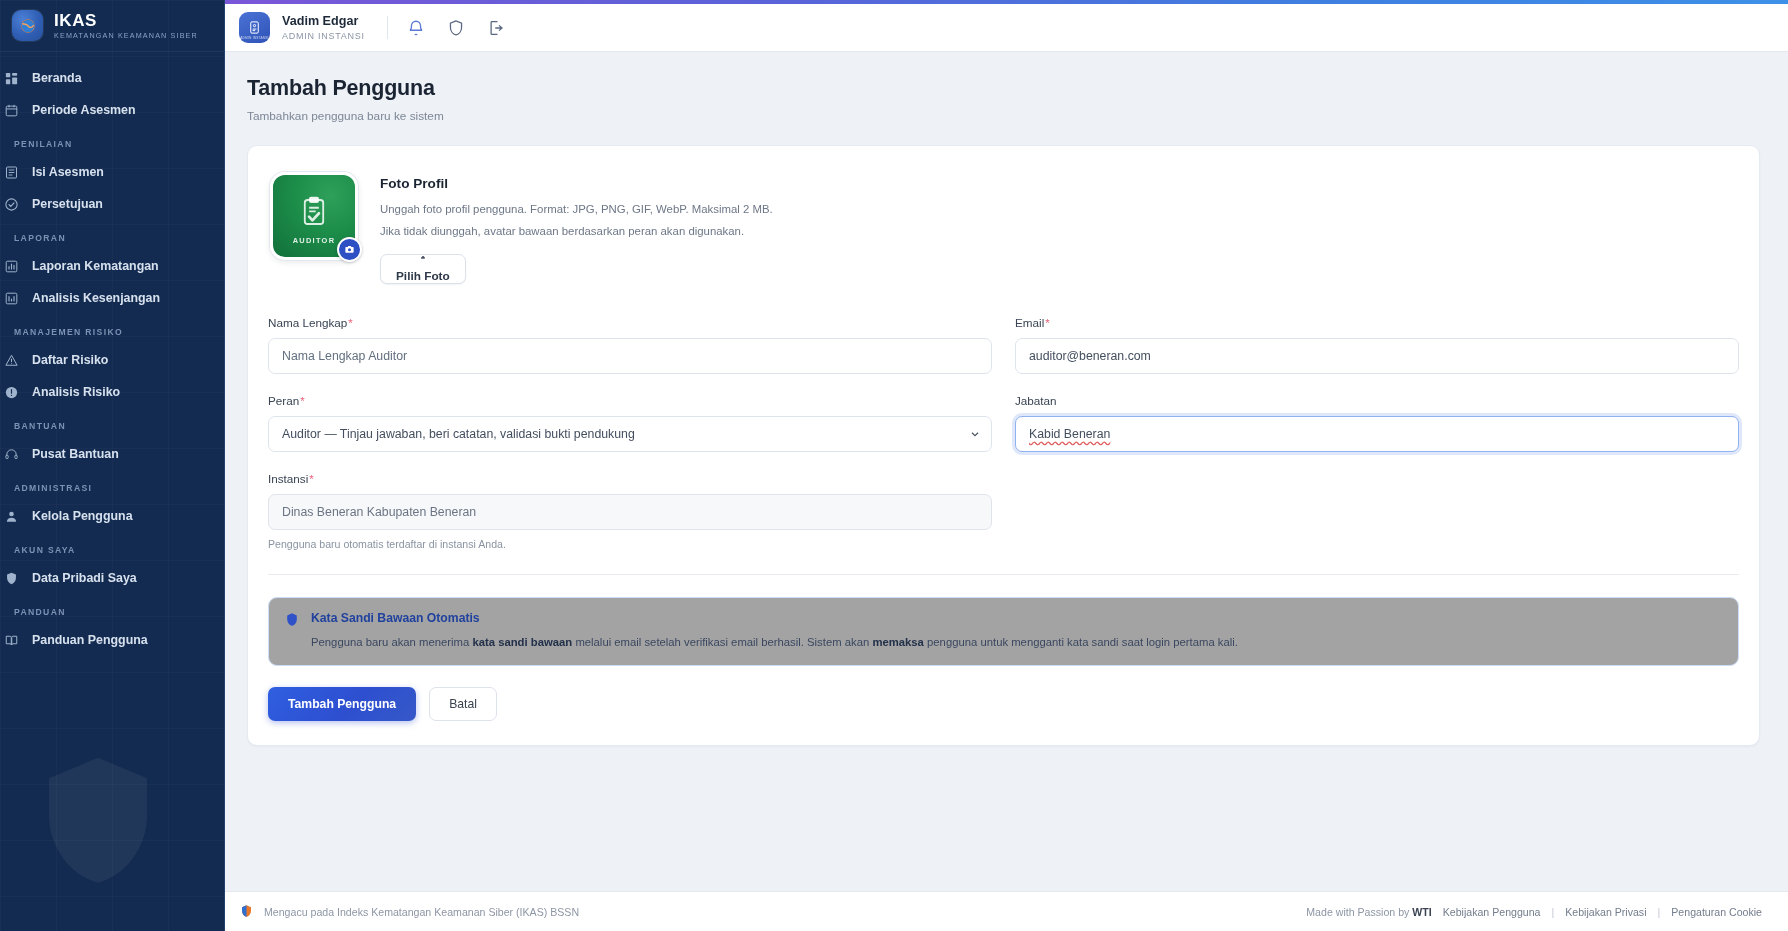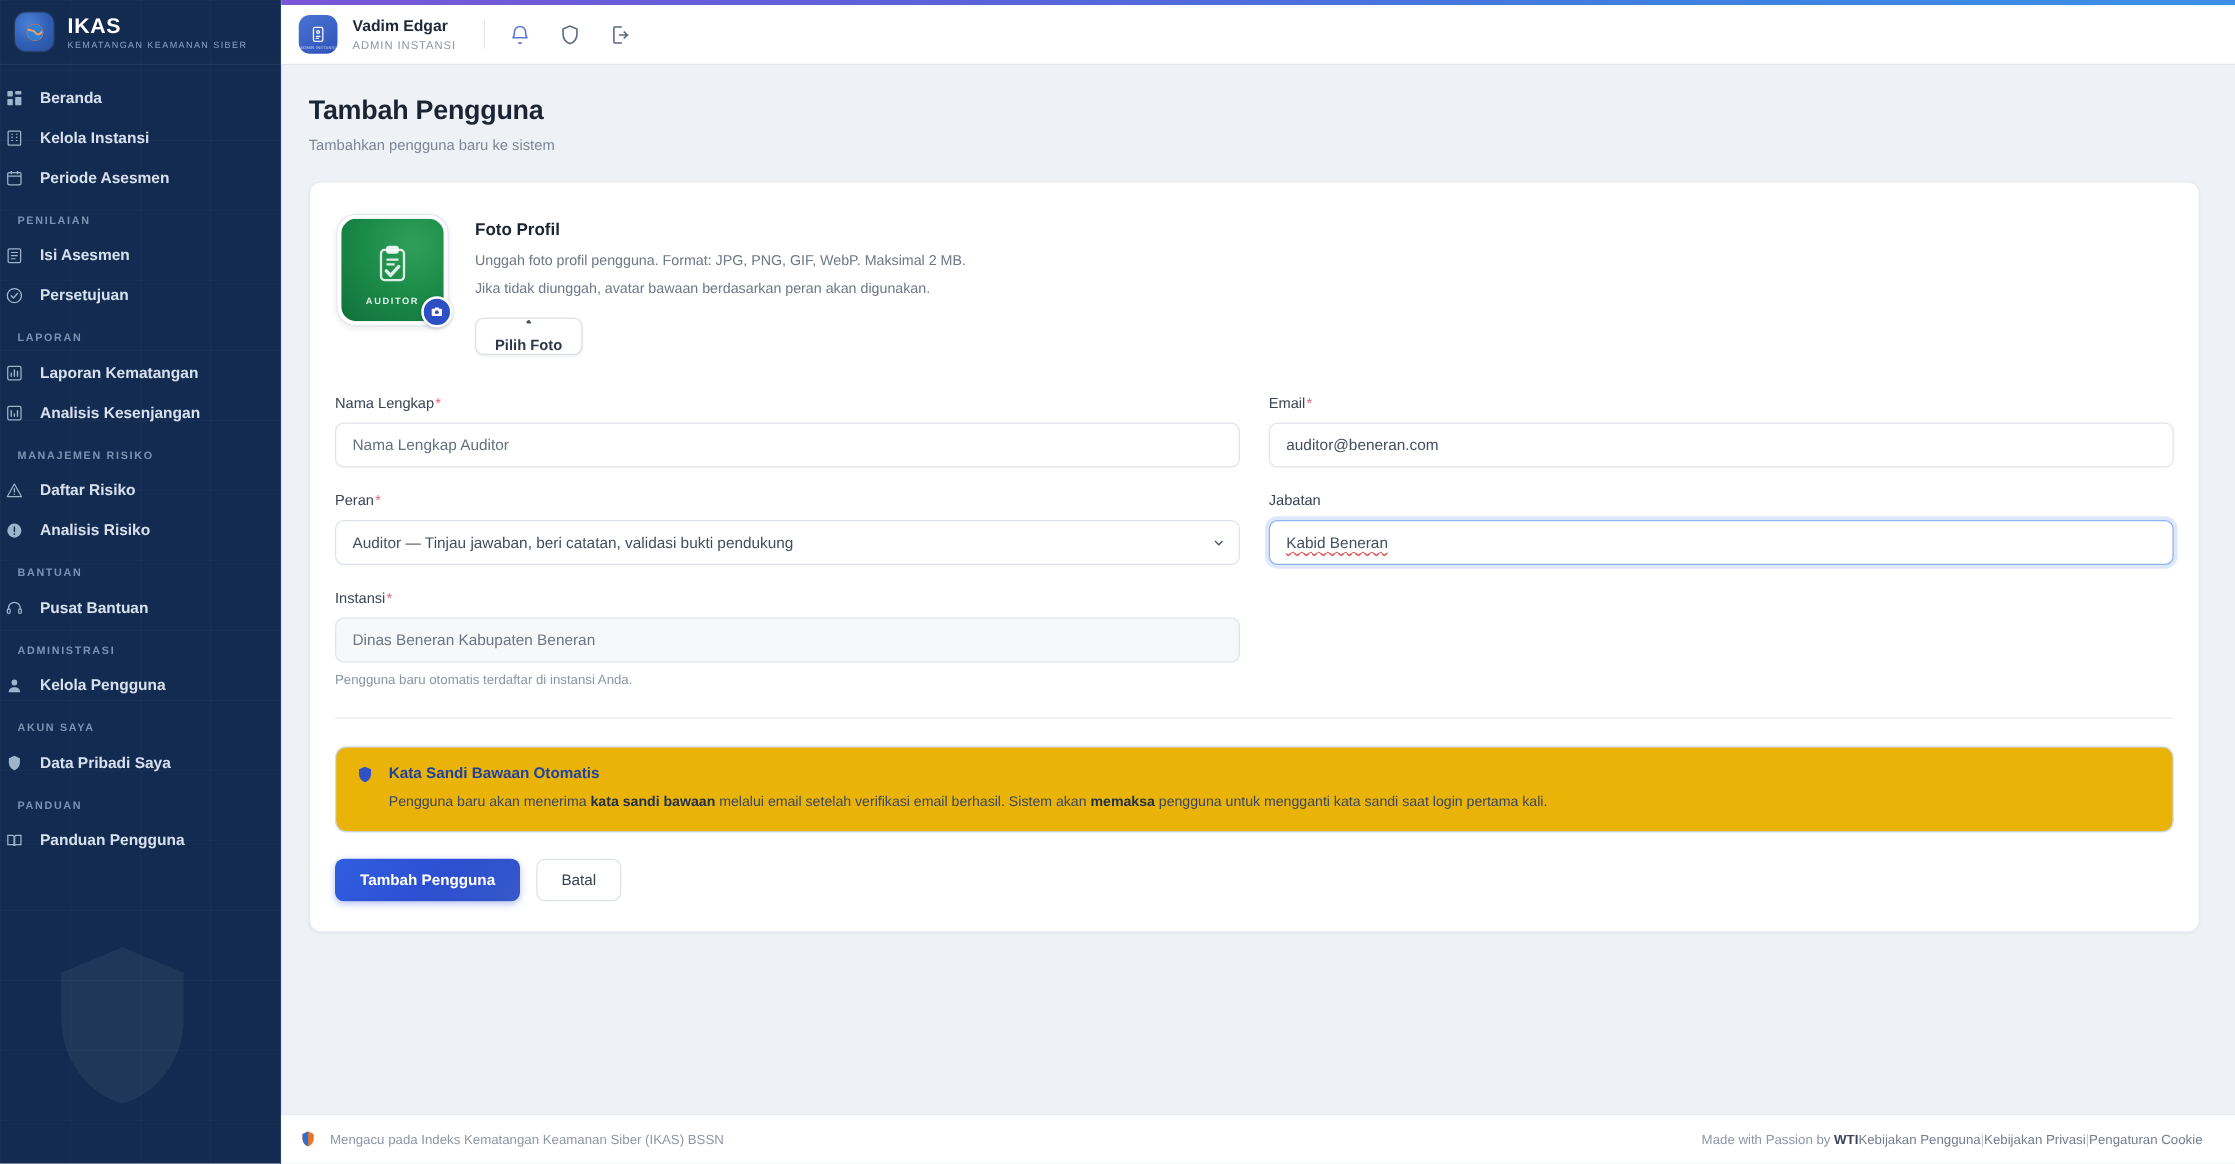--- a/index.html
+++ b/index.html
@@ -181,21 +181,21 @@
   .select-caret {
     position: absolute; right: 11px; top: 50%; transform: translateY(-50%);
     pointer-events: none; color: #4a5362; width: 12px; height: 12px;
   }
   .field-hint { font-size: 10.6px; color: #8a94a3; margin-top: 8px; }
 
   .divider { height: 1px; background: #e8ecf2; margin: 4px 0 22px 0; }
 
   
   .banner {
-    background: #eab308; border: 1px solid #cbdcf8; border-radius: 9px;
+    background: #a3a3a3; border: 1px solid #cbdcf8; border-radius: 9px;
     padding: 13px 16px 14px 15px; display: flex; gap: 11px; align-items: flex-start;
   }
   .banner-icon { width: 16px; height: 16px; flex: 0 0 16px; color: #2f52c9; margin-top: 1px; }
   .banner-icon svg { width: 16px; height: 16px; display: block; }
   .banner-title { font-size: 12.2px; font-weight: 700; color: #20429e; }
   .banner-text { font-size: 11.3px; color: #3a4760; margin-top: 9px; line-height: 1.5; }
   .banner-text b { font-weight: 700; color: #22304a; }
 
   
   .actions { display: flex; align-items: center; gap: 13px; margin-top: 21px; }
@@ -216,21 +216,21 @@
   
   .footer {
     height: 40px; flex: 0 0 40px; background: #ffffff;
     border-top: 1px solid #e4e8ef;
     display: flex; align-items: center; justify-content: space-between;
     padding: 0 26px 0 14px;
   }
   .footer-left { display: flex; align-items: center; gap: 10px; }
   .footer-logo { width: 15px; height: 15px; flex:0 0 15px; }
   .footer-note { font-size: 10.6px; color: #8d96a5; }
-  .footer-right { display: flex; align-items: center; font-size: 10.6px; color: #8d96a5; }
+  .footer-right { display: flex; align-items: center; gap: 11px; font-size: 10.6px; color: #8d96a5; }
   .footer-right .made { color: #8d96a5; }
   .footer-right .made b { color: #3b4454; font-weight: 700; }
   .footer-link { color: #737d8d; cursor: pointer; }
   .footer-sep { color: #c3cad5; }
 </style>
 </head>
 <body>
 
 <div class="app">
 
@@ -258,29 +258,20 @@
           <div class="nav-item">
             <span class="nav-icon">
               <svg viewBox="0 0 24 24" fill="currentColor">
                 <rect x="3" y="3" width="7" height="7" rx="1"></rect>
                 <rect x="13" y="3" width="8" height="4.5" rx="1"></rect>
                 <rect x="3" y="13" width="7" height="8" rx="1"></rect>
                 <rect x="13" y="10.5" width="8" height="10.5" rx="1"></rect>
               </svg>
             </span>
             <span>Beranda</span>
-          </div>
-          <div class="nav-item">
-            <span class="nav-icon">
-              <svg viewBox="0 0 24 24" fill="currentColor">
-                <rect x="4" y="3" width="16" height="18" rx="1.3" fill="none" stroke="currentColor" stroke-width="1.6"></rect>
-                <path d="M8 7h2M14 7h2M8 11h2M14 11h2M8 15h2M14 15h2" stroke="currentColor" stroke-width="1.5"></path>
-              </svg>
-            </span>
-            <span>Kelola Instansi</span>
           </div>
           <div class="nav-item">
             <span class="nav-icon">
               <svg viewBox="0 0 24 24" fill="currentColor">
                 <rect x="3.5" y="5" width="17" height="15.5" rx="1.8" fill="none" stroke="currentColor" stroke-width="1.6"></rect>
                 <path d="M8 3v4M16 3v4M3.5 9.5h17" stroke="currentColor" stroke-width="1.6"></path>
               </svg>
             </span>
             <span>Periode Asesmen</span>
           </div>

